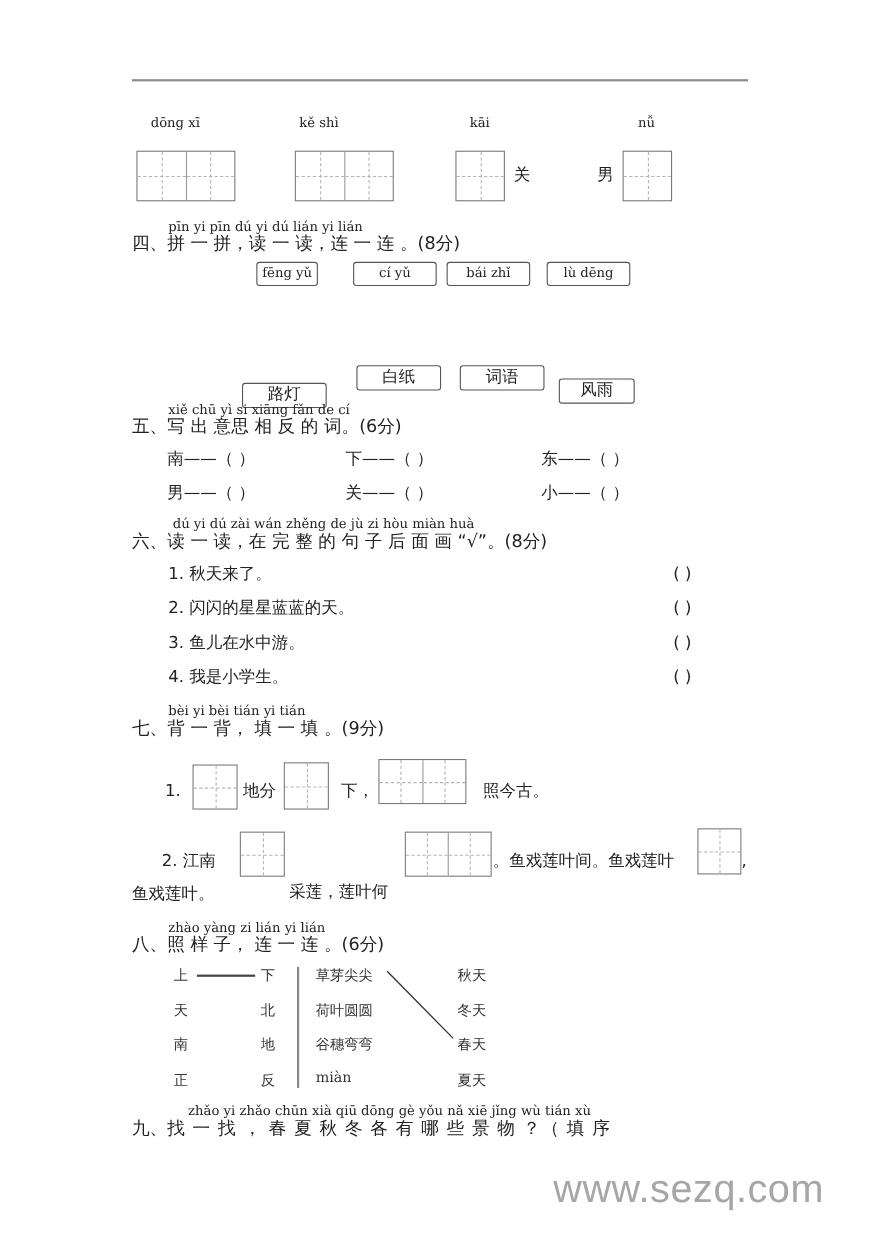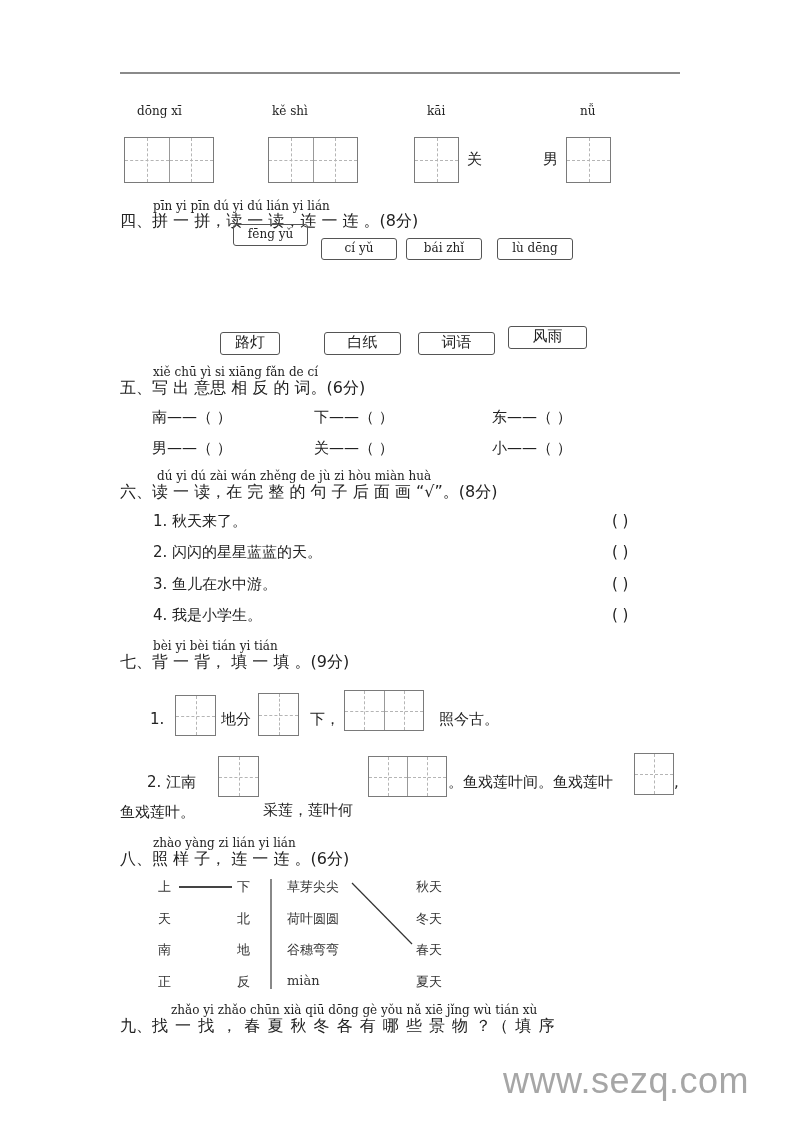--- a/index.html
+++ b/index.html
@@ -47,29 +47,29 @@
 <div class="cn" style="left:467px;top:150px;font-family:'DejaVu Serif',serif;">关</div>
 <div class="cn" style="left:543px;top:150px;font-family:'DejaVu Serif',serif;">男</div>
 <div class="grid" style="left:566px;top:137px;width:45px;height:46px;">
     <div class="cell"></div>
   </div>
 
 <div class="py" style="left:153px;top:199px;">pīn yi pīn  dú yi dú lián yi lián</div>
 <div class="title" style="left:120px;top:211px;">四、</div>
 <div class="title" style="left:152px;top:211px;">拼 一 拼，读 一 读，连 一 连 。(8分)</div>
 
-<div class="pybox" style="left:233px;top:224px;width:75px;">fēng yǔ</div>
+<div class="pybox" style="left:233px;top:238px;width:56px;">fēng yǔ</div>
 <div class="pybox" style="left:321px;top:238px;width:76px;">cí yǔ</div>
 <div class="pybox" style="left:406px;top:238px;width:76px;">bái zhǐ</div>
 <div class="pybox" style="left:497px;top:238px;width:76px;">lù dēng</div>
 
-<div class="cnbox" style="left:220px;top:332px;width:60px;">路灯</div>
+<div class="cnbox" style="left:220px;top:348px;width:77px;">路灯</div>
 <div class="cnbox" style="left:324px;top:332px;width:77px;">白纸</div>
 <div class="cnbox" style="left:418px;top:332px;width:77px;">词语</div>
-<div class="cnbox" style="left:508px;top:326px;width:79px;">风雨</div>
+<div class="cnbox" style="left:508px;top:344px;width:69px;">风雨</div>
 
 <div class="py" style="left:153px;top:365px;">xiě chū yì si xiāng fǎn de cí</div>
 <div class="title" style="left:120px;top:378px;">五、</div>
 <div class="title" style="left:152px;top:378px;">写 出 意思 相  反 的 词。(6分)</div>
 
 <div class="cn" style="left:152px;top:408px;">南——（      ）</div>
 <div class="cn" style="left:314px;top:408px;">下——（      ）</div>
 <div class="cn" style="left:492px;top:408px;">东——（      ）</div>
 <div class="cn" style="left:152px;top:439px;">男——（      ）</div>
 <div class="cn" style="left:314px;top:439px;">关——（      ）</div>

